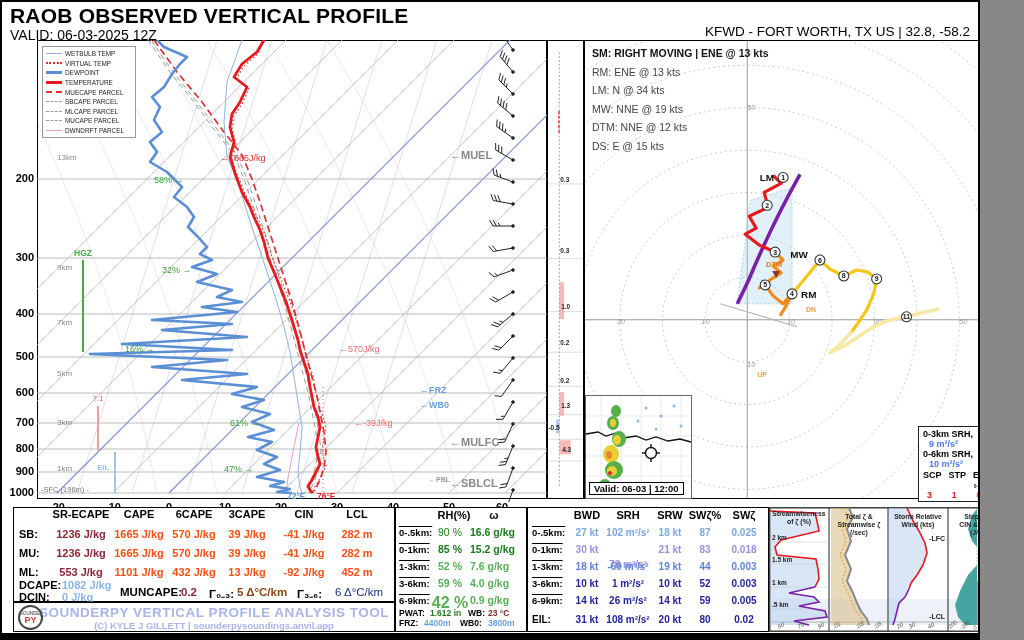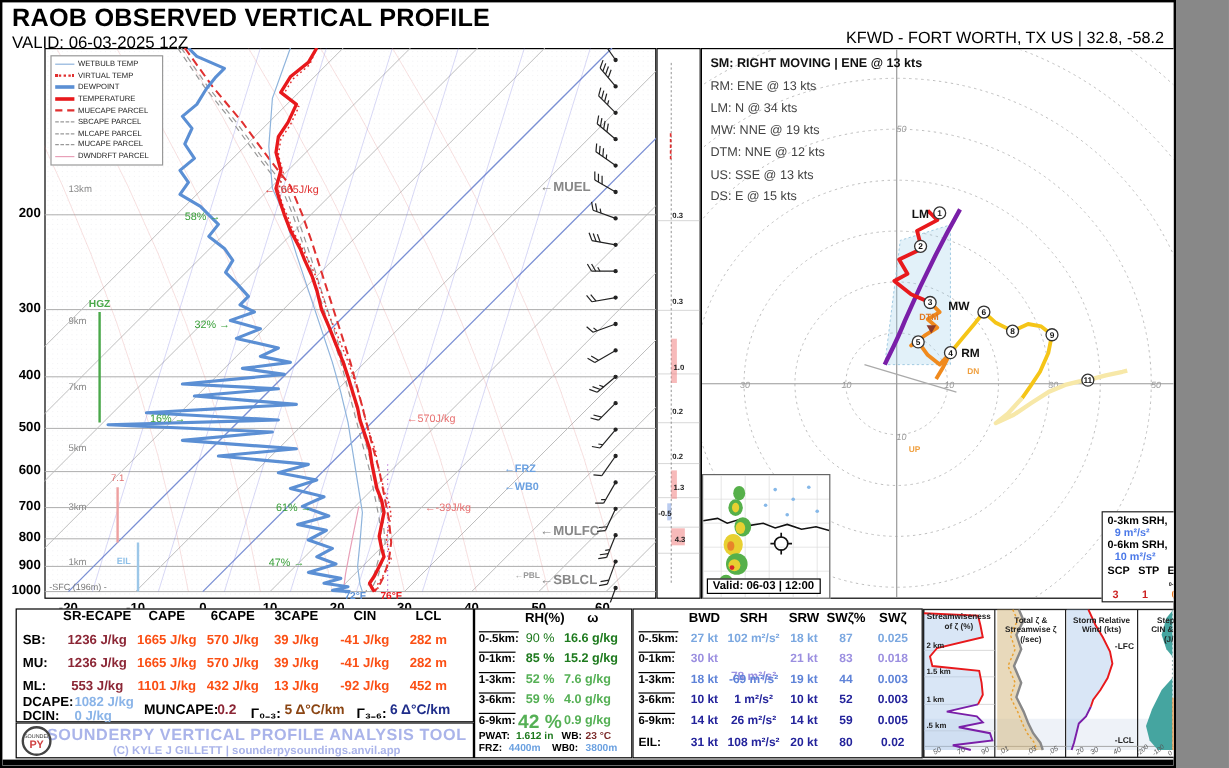--- a/index.html
+++ b/index.html
@@ -388,21 +388,20 @@
     <text x="222" y="272" font-size="7" font-weight="bold" fill="#f0a040">DN</text>
     <text x="173" y="337" font-size="7" font-weight="bold" fill="#f0a040">UP</text>
   </svg>
 
   <div class="abs" style="left:590px;top:42px;">
     <div class="smline first">SM: RIGHT MOVING | ENE @ 13 kts</div>
     <div class="smline">RM: ENE @ 13 kts</div>
     <div class="smline">LM: N @ 34 kts</div>
     <div class="smline">MW: NNE @ 19 kts</div>
     <div class="smline">DTM: NNE @ 12 kts</div>
-    <div class="smline">US: SSE @ 13 kts</div>
     <div class="smline">DS: E @ 15 kts</div>
   </div>
 
   <div class="abs" style="left:583px;top:393px;width:107px;height:104px;border:1px solid #666;background:#fff;box-sizing:border-box;">
     <svg width="105" height="102" viewBox="0 0 105 102">
       <g stroke="#ddd" stroke-width="0.6">
         <line x1="15" y1="0" x2="15" y2="102"></line>
           <line x1="35" y1="0" x2="35" y2="102"></line>
         <line x1="55" y1="0" x2="55" y2="102"></line>
           <line x1="75" y1="0" x2="75" y2="102"></line>
@@ -508,21 +507,21 @@
 
   <span class="cell hdr" style="left:17px;top:577px;">DCAPE:</span>
   <span class="cell" style="left:60px;top:577px;color:#8ab4e8;font-weight:bold;">1082 J/kg</span>
   <span class="cell hdr" style="left:17px;top:589px;">DCIN:</span>
   <span class="cell" style="left:60px;top:589px;color:#8ab4e8;font-weight:bold;">0 J/kg</span>
   <span class="cell hdr" style="left:118px;top:584px;font-size:11.5px;">MUNCAPE:</span>
   <span class="cell" style="left:179px;top:584px;color:#8b2635;font-weight:bold;font-size:11.5px;">0.2</span>
   <span class="cell hdr" style="left:207px;top:584px;font-size:11.5px;">Γ₀₋₃:</span>
   <span class="cell" style="left:235px;top:584px;color:#8b4513;font-weight:bold;font-size:11.5px;">5 Δ°C/km</span>
   <span class="cell hdr" style="left:295px;top:584px;font-size:11.5px;">Γ₃₋₆:</span>
-  <span class="cell" style="left:323px;top:584px;color:#1f2d8a;font-weight:bold;font-size:11.5px;">6 Δ°C/km</span>
+  <span class="cell" style="left:333px;top:584px;color:#1f2d8a;font-weight:normal;font-size:11.5px;">6 Δ°C/km</span>
 
   <div class="abs panelbox" style="left:11px;top:600px;width:382px;height:30px;">
     <div class="abs" style="left:4px;top:2px;width:25px;height:25px;border:2px solid #444;border-radius:50%;box-sizing:border-box;text-align:center;overflow:hidden;">
       <div style="font-size:4.5px;color:#333;margin-top:4px;">SOUNDER</div>
       <div style="font-size:9px;font-weight:bold;color:#d04040;line-height:8px;">PY</div>
     </div>
     <div style="text-align:center;margin-left:20px;font-size:13.5px;font-weight:bold;color:#aab4ea;letter-spacing:.5px;margin-top:2px;">SOUNDERPY VERTICAL PROFILE ANALYSIS TOOL</div>
     <div style="text-align:center;margin-left:20px;font-size:9.5px;font-weight:bold;color:#aab4ea;">(C) KYLE J GILLETT | sounderpysoundings.anvil.app</div>
   </div>
 

